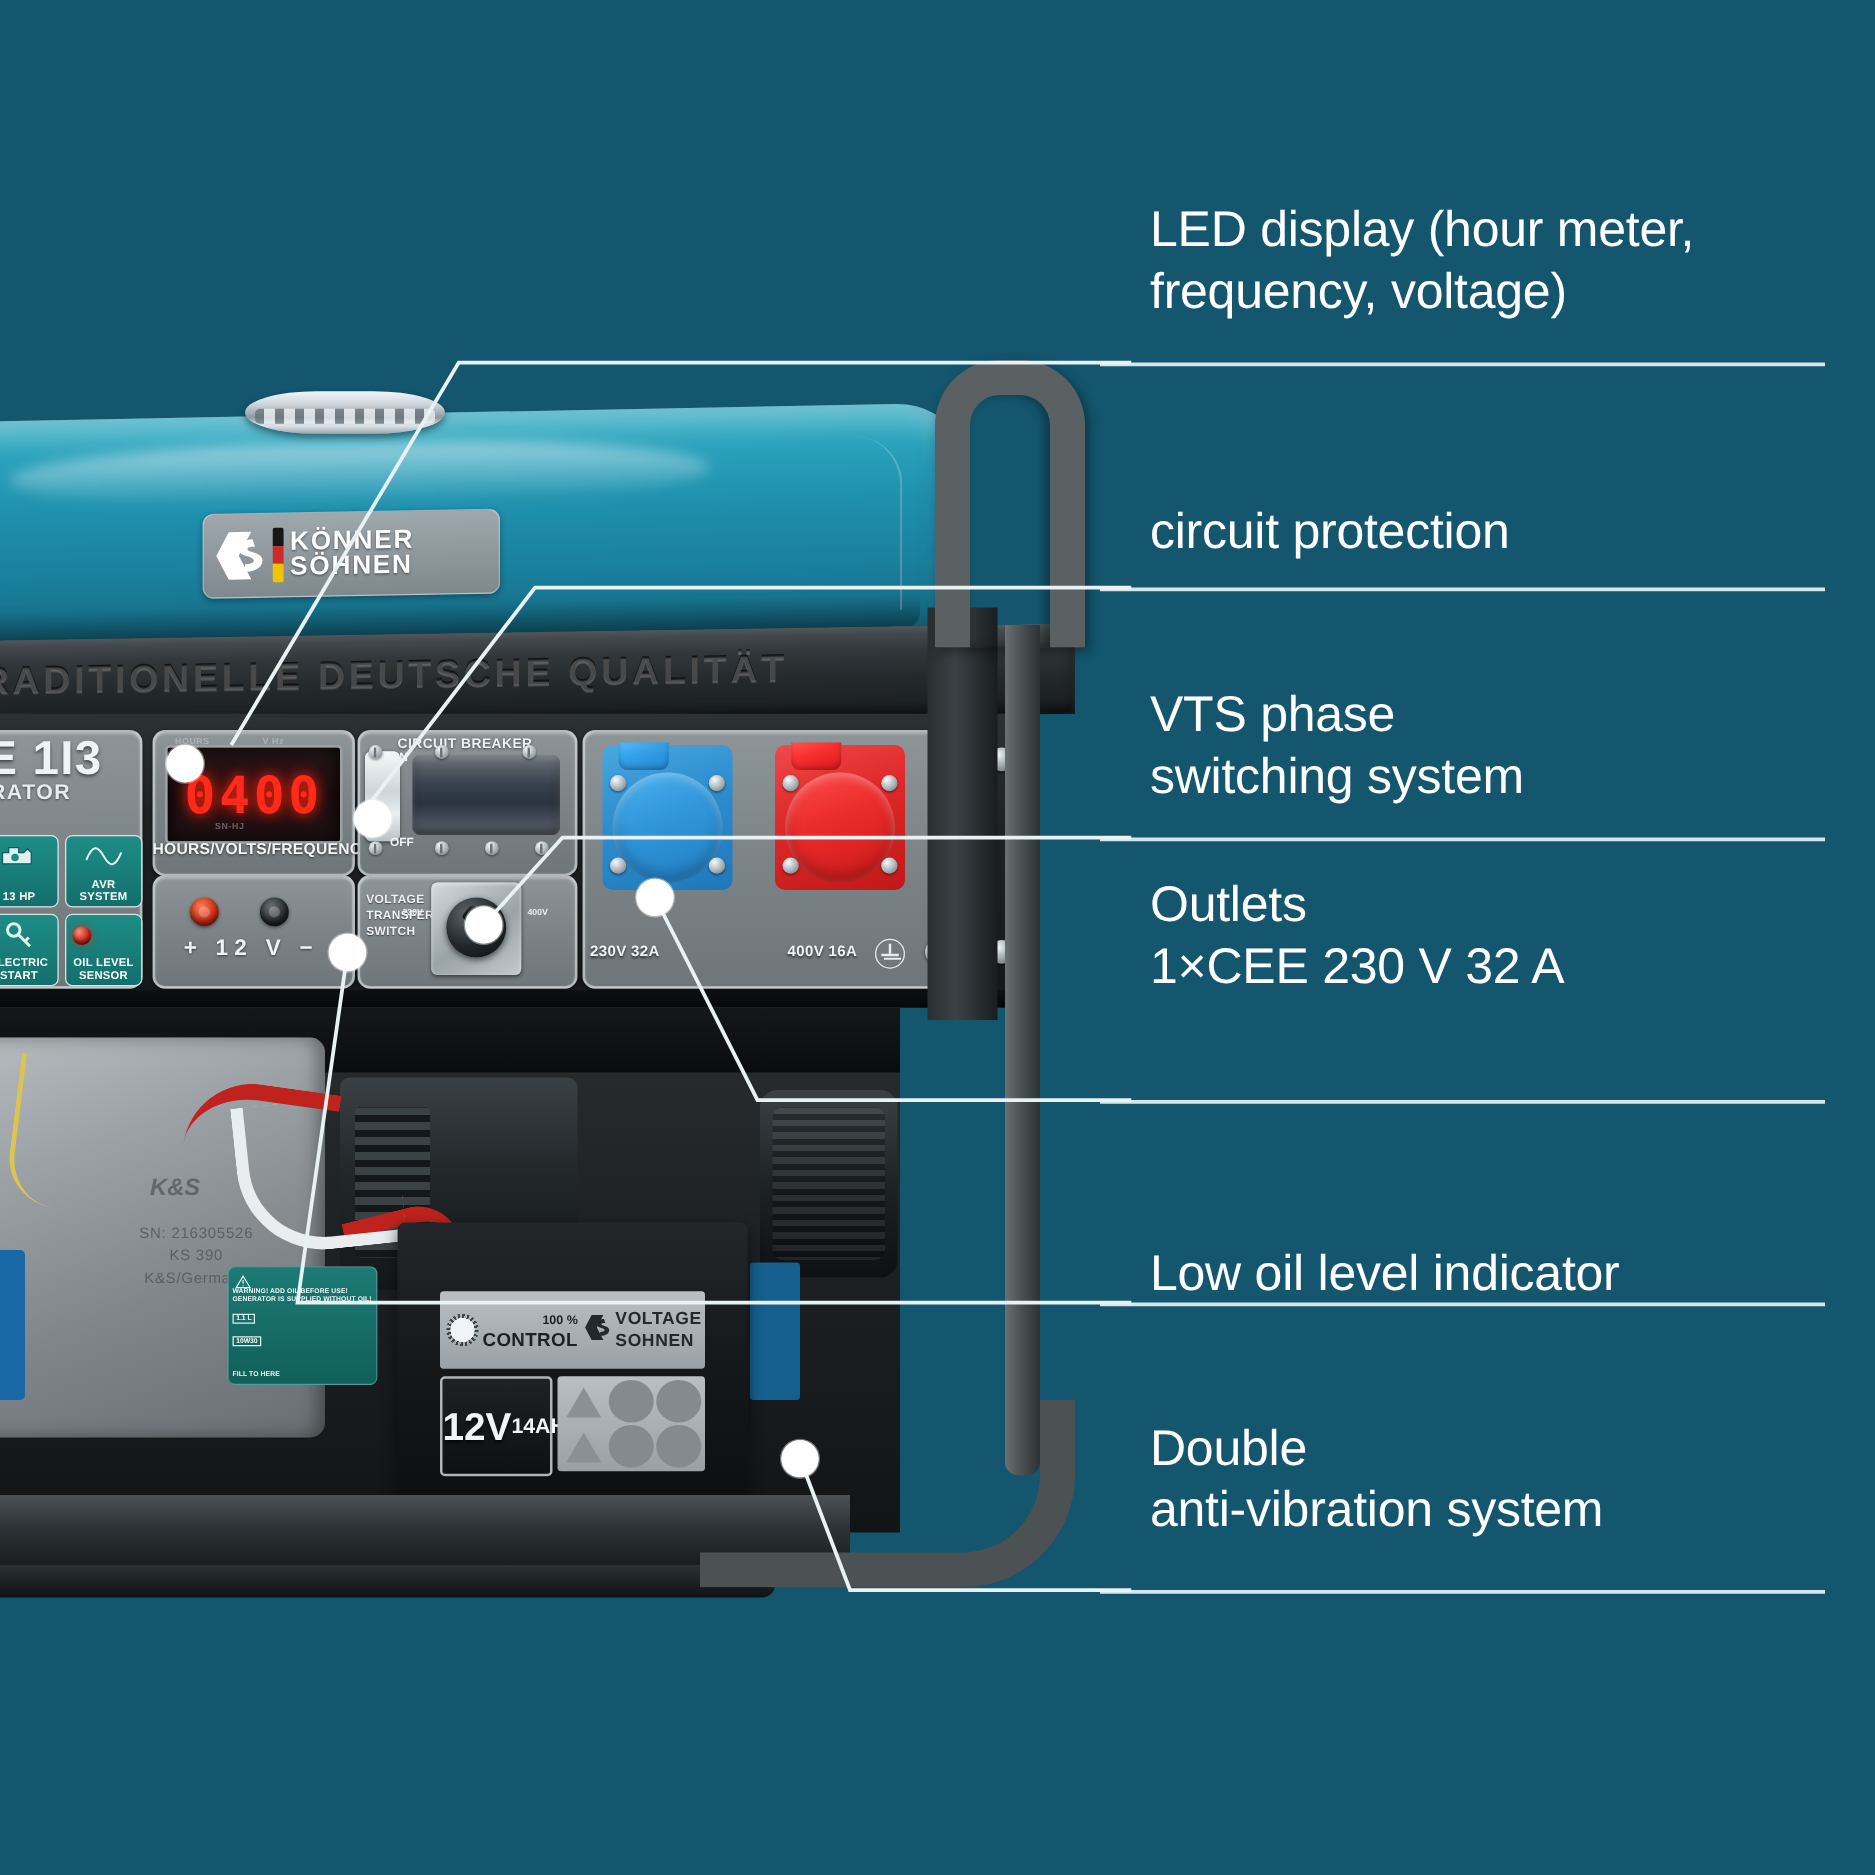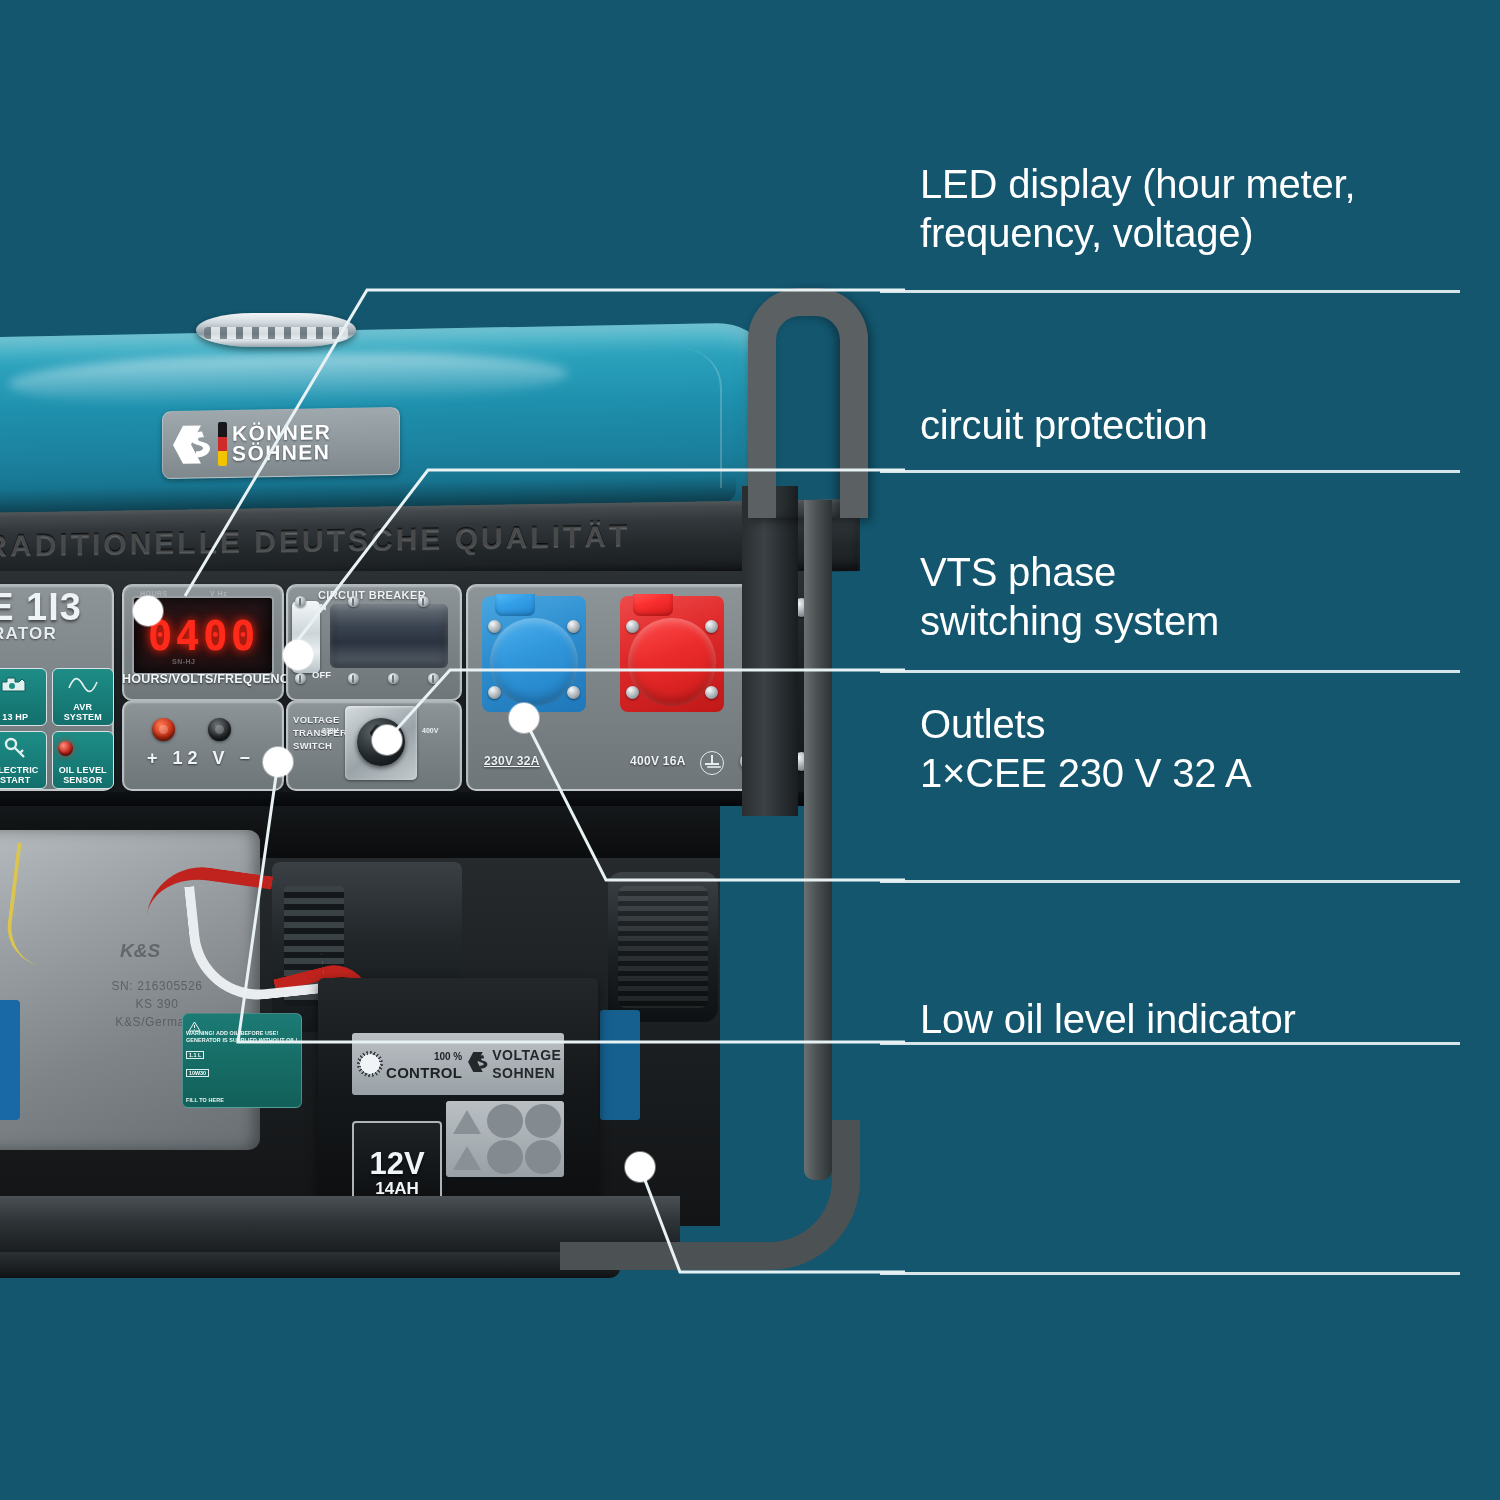--- a/index.html
+++ b/index.html
@@ -317,21 +317,21 @@
   .bl-gear{width:26px;height:26px;border-radius:50%;
     background:radial-gradient(circle,#f0f4f6 52%,transparent 53%),
                repeating-conic-gradient(#3e4448 0 8deg,transparent 8deg 18deg);}
   .bl-100{color:#1c2124;font-size:10px;font-weight:bold;line-height:11px;}
   .bl-ctrl{color:#1c2124;font-size:15px;font-weight:bold;letter-spacing:.3px;}
   .bl-brand{display:flex;align-items:center;gap:3px;margin-left:auto;}
   .bl-brand .bb{color:#23282b;font-weight:bold;font-size:14px;line-height:14px;letter-spacing:.5px;}
   .batvbox{
     position:absolute;left:352px;top:1101px;width:86px;height:76px;
     background:linear-gradient(180deg,#1e2225,#0e1012);border:2px solid #aeb5b9;border-radius:4px;
-    display:flex;flex-direction:column;align-items:center;justify-content:flex-end;margin-top:20px;
+    display:flex;flex-direction:row;align-items:center;justify-content:space-between;
   }
   .batvbox .v1{color:#f0f4f6;font-size:31px;font-weight:bold;line-height:31px;text-shadow:0 2px 3px rgba(0,0,0,.7);}
   .batvbox .v2{color:#f0f4f6;font-size:17px;font-weight:bold;line-height:20px;}
   .baticons{
     position:absolute;left:446px;top:1101px;width:118px;height:76px;
     background:linear-gradient(180deg,#b9bfc3,#9aa1a6);border-radius:3px;
     display:grid;grid-template-columns:repeat(3,1fr);gap:2px;padding:3px;box-sizing:border-box;
   }
   .bicon{background:#848b90;border-radius:50%;}
   .bicon.tri{background:transparent;position:relative;}
@@ -477,21 +477,21 @@
       <span class="sscr" style="left:6px;top:90px;"></span>
       <span class="sscr" style="left:85px;top:90px;"></span>
     </div>
     <div class="socket red">
       <span class="lid"></span>
       <span class="sscr" style="left:6px;top:24px;"></span>
       <span class="sscr" style="left:85px;top:24px;"></span>
       <span class="sscr" style="left:6px;top:90px;"></span>
       <span class="sscr" style="left:85px;top:90px;"></span>
     </div>
-    <div class="outlabel" style="left:484px;top:754px;text-decoration:underline;">230V 32A</div>
+    <div class="outlabel" style="left:472px;top:754px;">230V 32A</div>
     <div class="outlabel" style="left:630px;top:754px;">400V 16A</div>
     <div class="earth"></div>
     <div class="bigbolt" style="left:740px;top:752px;"></div>
     <div class="bigbolt" style="left:792px;top:598px;"></div>
     <div class="bigbolt" style="left:792px;top:752px;"></div>
 
     <div class="framepost"></div>
     <div class="handle"></div>
     <div class="handleLeg"></div>
 
@@ -602,20 +602,24 @@
       <span>VTS phase</span><br>
       <span>switching system</span>
     </div>
     <div class="lbl" style="left:0;top:700px;">
       <span>Outlets</span><br>
       <span>1×CEE 230 V 32 A</span><br>
     </div>
     <div class="lbl" style="left:0;top:995px;">
       <span>Low oil level indicator</span>
     </div>
+    <div class="lbl" style="left:0;top:1135px;">
+      <span>Double</span><br>
+      <span>anti-vibration system</span>
+    </div>
   </div>
 
   <div class="sep" style="top:290px;"></div>
   <div class="sep" style="top:470px;"></div>
   <div class="sep" style="top:670px;"></div>
   <div class="sep" style="top:880px;"></div>
   <div class="sep" style="top:1042px;"></div>
   <div class="sep" style="top:1272px;"></div>
 
 </div>

